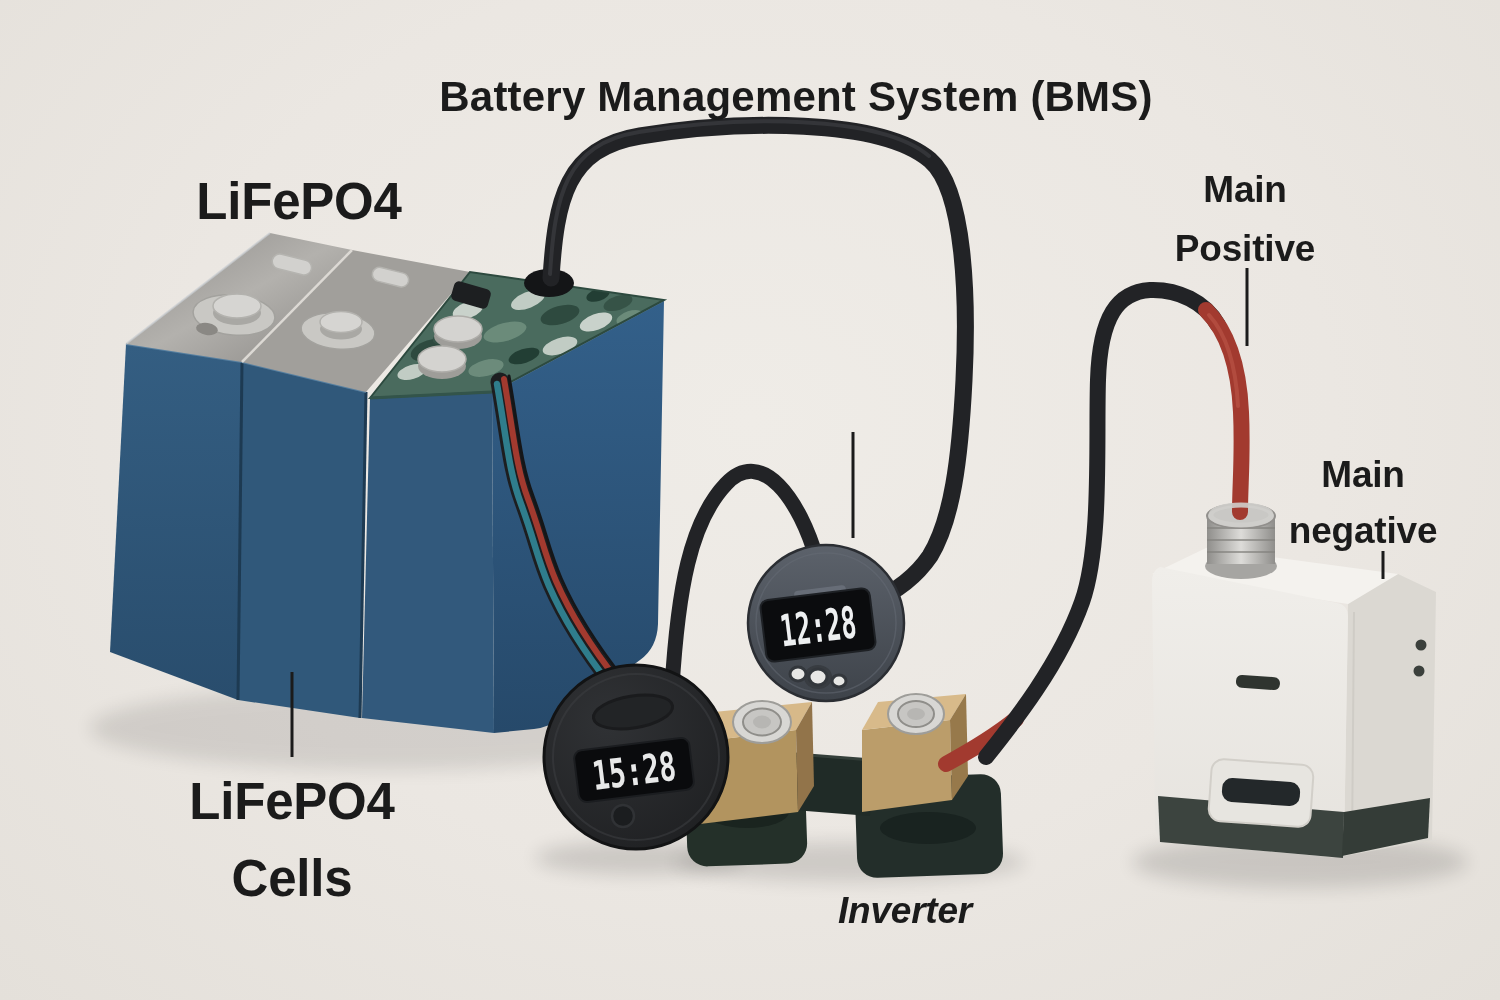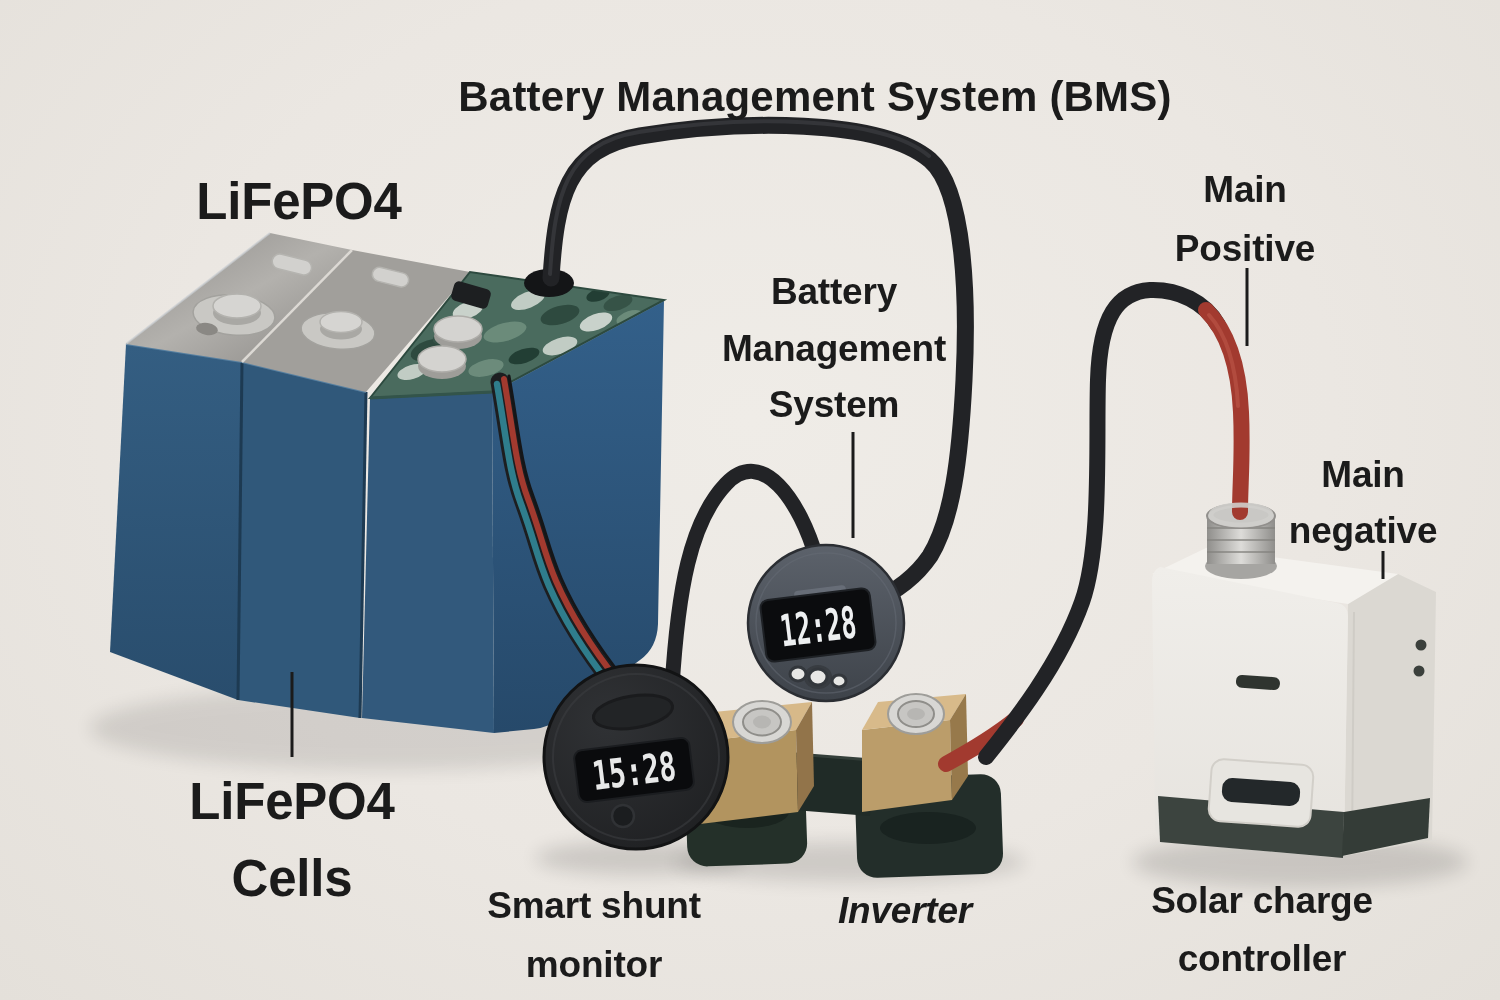--- a/index.html
+++ b/index.html
@@ -235,30 +235,23 @@
   </g>
 
   <g stroke="#1b1b1b" stroke-width="3">
     <line x1="853" y1="432" x2="853" y2="538"></line>
     <line x1="1247" y1="268" x2="1247" y2="346"></line>
     <line x1="1383" y1="551" x2="1383" y2="579"></line>
     <line x1="292" y1="672" x2="292" y2="757"></line>
   </g>
 </svg>
 
-<div class="label title" style="left:815px;top:64px;">Battery Management System (BMS)</div>
+<div class="label title" style="left:796px;top:64px;">Battery Management System (BMS)</div>
 <div class="label big" style="left:299px;top:162px;">LiFePO4</div>
-<div class="label med" style="left:834px;top:264px;line-height:1.53;">Battery
-Management
-System</div>
 <div class="label med" style="left:1245px;top:160px;line-height:1.6;">Main
 Positive</div>
 <div class="label med" style="left:1363px;top:447px;line-height:1.5;">Main
 negative</div>
 <div class="label big" style="left:292px;top:764px;line-height:1.5;">LiFePO4
 Cells</div>
-<div class="label med" style="left:594px;top:876px;line-height:1.6;">Smart shunt
-monitor</div>
 <div class="label med" style="left:905px;top:882px;font-style:italic;">Inverter</div>
-<div class="label med" style="left:1262px;top:872px;line-height:1.58;">Solar charge
-controller</div>
 
 </div>
 
 </body></html>

